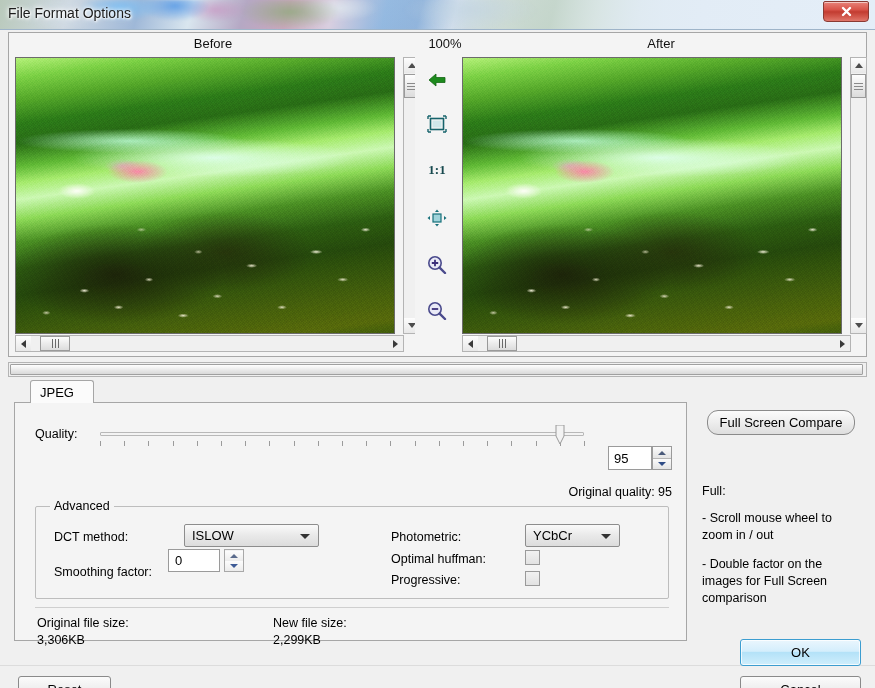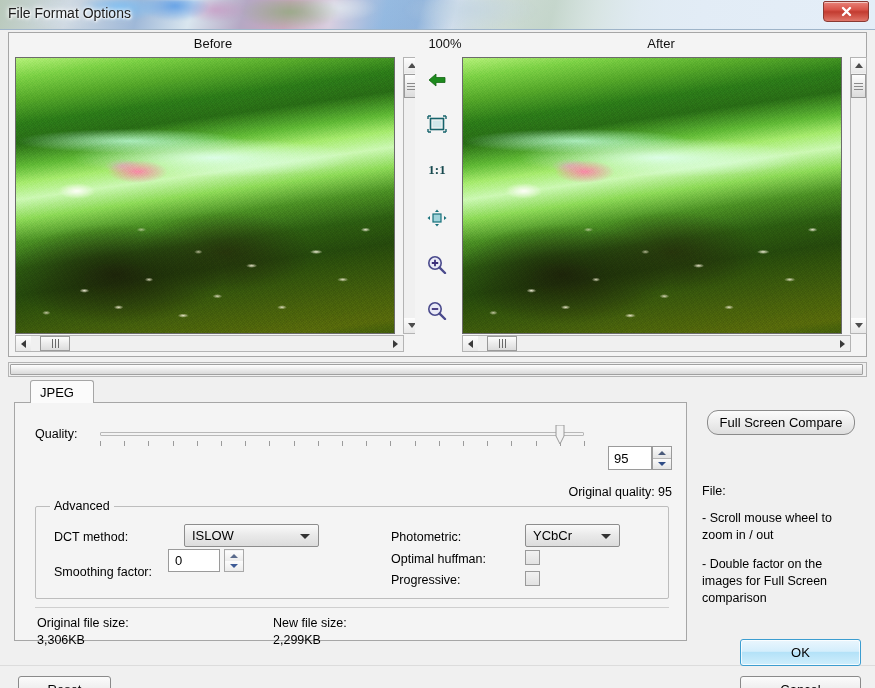--- a/index.html
+++ b/index.html
@@ -585,21 +585,21 @@
       <div class="spin2 dn">
         <span class="s2-down"></span>
       </div>
     </div>
 
     <div id="fullscreen-btn">
       <span>Full Screen Compare</span>
     </div>
 
     <div id="tips">
-      <div class="tip-head">File:</div>
+      <div class="tip-head">Full:</div>
       <div class="tip-item">- Scroll mouse wheel to zoom in / out</div>
       <div class="tip-item">- Double factor on the images for Full Screen comparison</div>
     </div>
 
     <div id="bottom-bar"></div>
     <div id="ok-btn">
       <span>OK</span>
     </div>
     <div id="cancel-btn">
       <span>Cancel</span>

